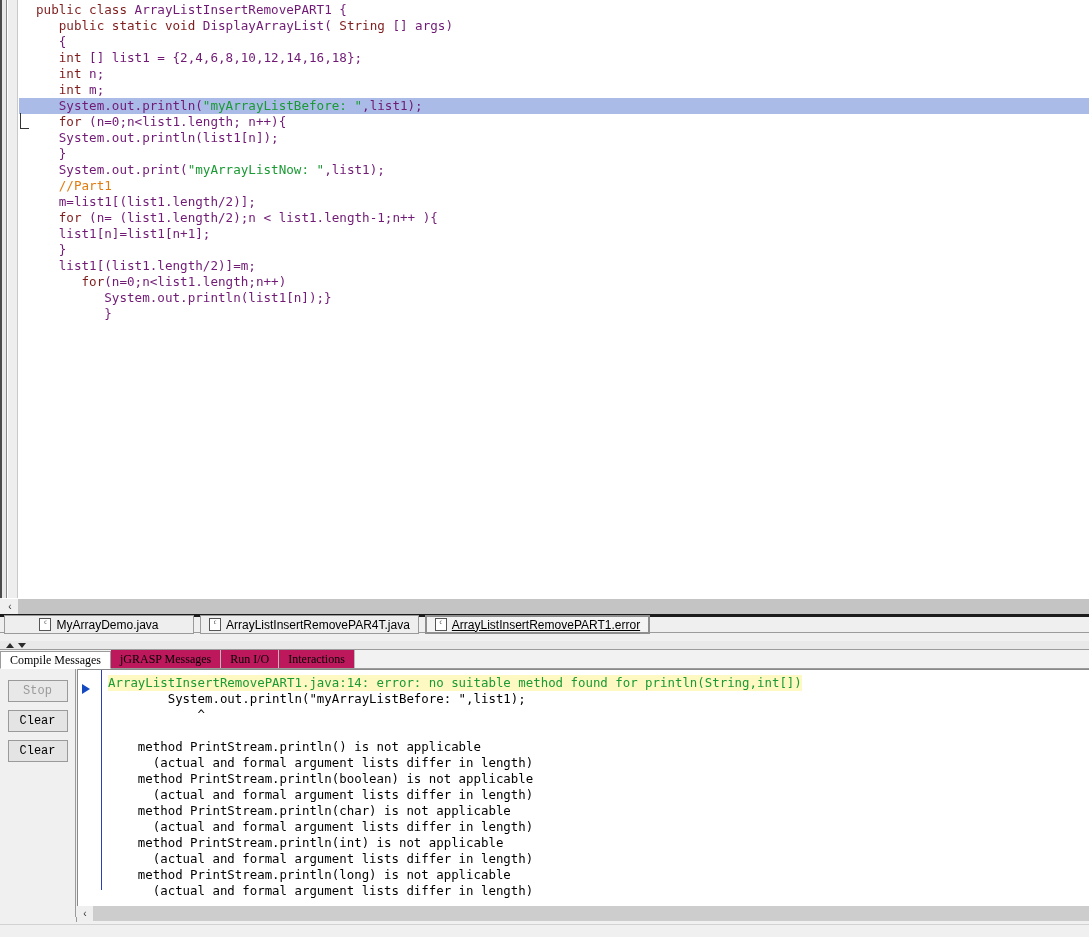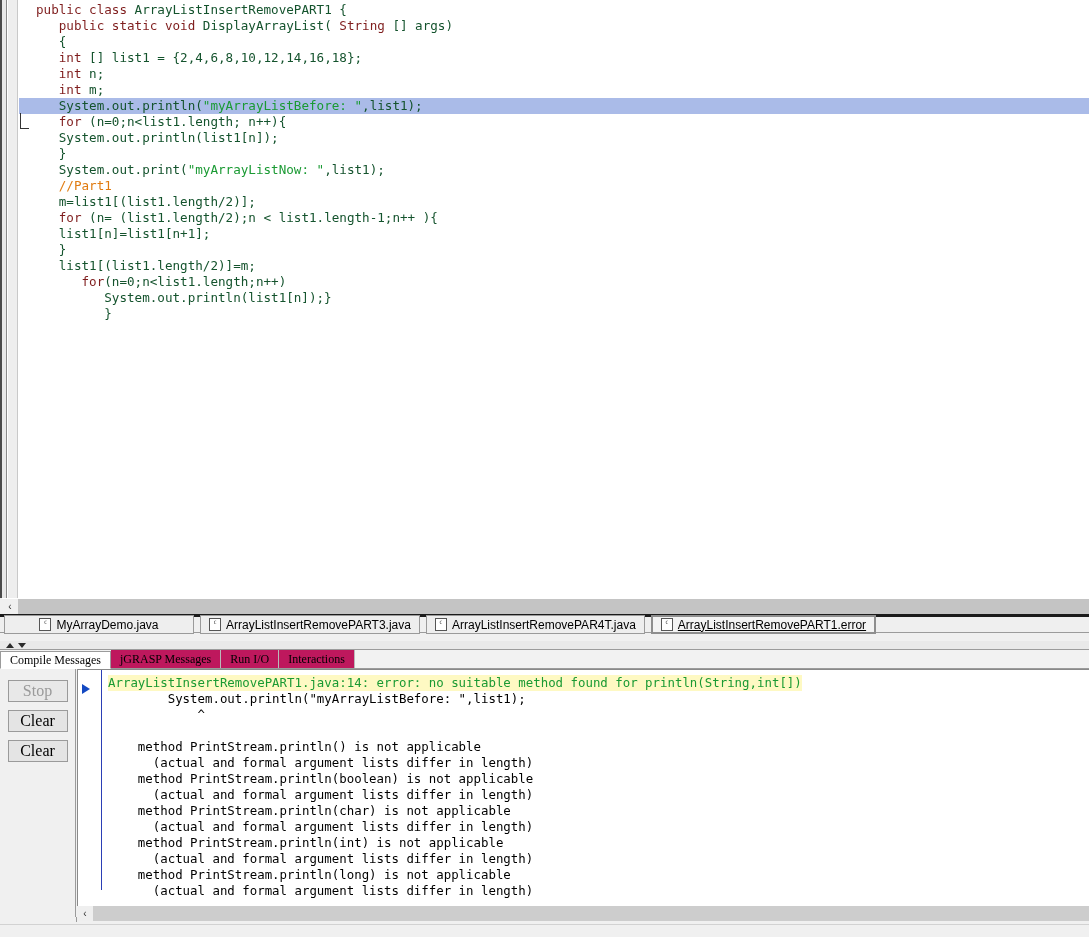--- a/index.html
+++ b/index.html
@@ -18,21 +18,21 @@
   .edit-gutter{position:absolute;left:8px;top:0;width:10px;height:598px;background:#eeeeee;
     border-right:1px solid #c9c9c9;box-sizing:border-box;}
   .code{position:absolute;left:19px;top:2px;right:0;
     font-family:"DejaVu Sans Mono","Liberation Mono",monospace;
     font-size:12.6px;line-height:16px;white-space:pre;}
   .code .ln{height:16px;padding-left:17px;}
   .code .hl{background:#aabbe8;display:block;}
   .kw{color:#7f1d1d;}
   .str{color:#1a9a33;}
   .cmt{color:#e07b10;}
-  .pl{color:#14532d;}
+  .pl{color:#701a75;}
   .fold-bracket{position:absolute;left:20px;top:113px;width:9px;height:16px;
     border-left:1px solid #333;border-bottom:1px solid #333;box-sizing:border-box;}
 
   
   .edit-hscroll{position:absolute;left:2px;top:598px;width:1087px;height:16px;
     background:#c4c4c4;border-top:1px solid #ffffff;box-sizing:border-box;}
   .edit-hscroll .lbtn{position:absolute;left:0;top:0;width:16px;height:15px;background:#f0f0f0;
     display:flex;align-items:center;justify-content:center;color:#333;font-size:10px;}
   .edit-hscroll .thumb{position:absolute;left:17px;top:0;right:0;height:15px;background:#c4c4c4;}
   .edit-bottomline{position:absolute;left:0;top:614px;width:1089px;height:3px;background:#1b1b1b;}
@@ -63,22 +63,22 @@
   .mtab{height:18px;padding:0 9px;display:flex;align-items:center;font-size:12px;color:#000;
     border-right:1px solid #b9b9b9;box-sizing:border-box;background:#be185d;}
   .mtab.active{background:#ffffff;border-top:1px solid #9b9b9b;border-left:1px solid #9b9b9b;
     border-right:1px solid #9b9b9b;border-bottom:1px solid #ffffff;margin-bottom:-1px;}
 
   
   .msgpanel{position:absolute;left:0;top:669px;width:1089px;height:268px;background:#f0f0f0;}
   .btncol{position:absolute;left:0;top:0;width:76px;height:248px;background:#f0f0f0;
     border-right:1px solid #9b9b9b;box-sizing:border-box;padding-top:11px;}
   .mbtn{display:block;width:60px;height:22px;margin:0 auto 8px auto;background:#e4e4e4;
-    border:1px solid #9a9a9a;box-sizing:border-box;font-size:16px;color:#000;
-    font-family:Liberation Serif, serif;line-height:20px;text-align:center;}
+    border:1px solid #9a9a9a;box-sizing:border-box;font-size:12px;color:#000;
+    font-family:Liberation Mono, monospace;line-height:20px;text-align:center;}
   .mbtn.disabled{color:#9a9a9a;background:#e8e8e8;}
 
   .msgarea{position:absolute;left:77px;top:0;width:1012px;height:237px;background:#ffffff;
     border-top:1px solid #8a8a8a;border-left:1px solid #8a8a8a;box-sizing:border-box;overflow:hidden;}
   .gutter-marker{position:absolute;left:82px;top:12px;width:14px;height:14px;}
   .marker-tri{width:0;height:0;border-top:5px solid transparent;border-bottom:5px solid transparent;
     border-left:8px solid #1449c2;margin-top:3px;}
   .msg-vline{position:absolute;left:101px;top:1px;width:1px;height:220px;background:#2b3fb5;}
   .msglines{position:absolute;left:108px;top:6px;
     font-family:"DejaVu Sans Mono","Liberation Mono",monospace;
@@ -114,24 +114,20 @@
   </div>
   <div class="edit-bottomline"></div>
 
   <div class="filetabs" id="file-tabs">
       <div class="ftab first">
         <div class="jicon">C</div>
         <span class="tlabel">MyArrayDemo.java</span>
       </div>
       <div class="ftab">
         <div class="jicon">C</div>
-        <span class="tlabel">ArrayListInsertRemovePART3.java</span>
-      </div>
-      <div class="ftab">
-        <div class="jicon">C</div>
         <span class="tlabel">ArrayListInsertRemovePAR4T.java</span>
       </div>
       <div class="ftab active">
         <div class="jicon">C</div>
         <span class="tlabel">ArrayListInsertRemovePART1.error</span>
       </div>
     </div>
 
   <div class="splitter">
     <div class="tri up"></div>

